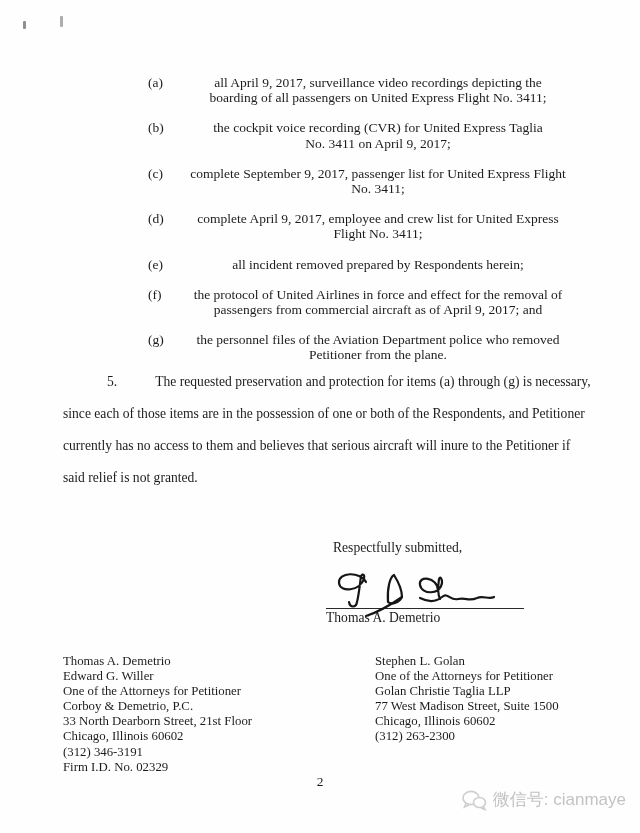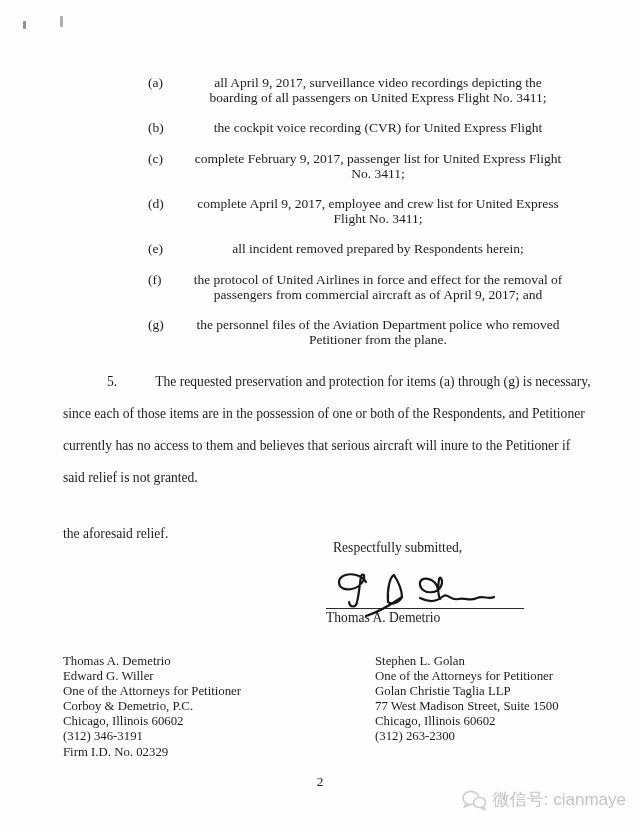--- a/index.html
+++ b/index.html
@@ -58,26 +58,26 @@
   <div class="speck speck2"></div>
 
   <div class="req-list">
     <div class="req-item">
       <div class="req-label">(a)</div>
       <div class="req-text"><span>all April 9, 2017, surveillance video recordings depicting the</span><br>
         <span>boarding of all passengers on United Express Flight No. 3411;</span></div>
     </div>
     <div class="req-item">
       <div class="req-label">(b)</div>
-      <div class="req-text"><span>the cockpit voice recording (CVR) for United Express Flight</span><br>
-        </div>
+      <div class="req-text"><span>the cockpit voice recording (CVR) for United Express Taglia</span><br>
+        <span>No. 3411 on April 9, 2017;</span></div>
     </div>
     <div class="req-item">
       <div class="req-label">(c)</div>
-      <div class="req-text"><span>complete February 9, 2017, passenger list for United Express Flight</span><br>
+      <div class="req-text"><span>complete September 9, 2017, passenger list for United Express Flight</span><br>
         <span>No. 3411;</span></div>
     </div>
     <div class="req-item">
       <div class="req-label">(d)</div>
       <div class="req-text"><span>complete April 9, 2017, employee and crew list for United Express</span><br>
         <span>Flight No. 3411;</span></div>
     </div>
     <div class="req-item">
       <div class="req-label">(e)</div>
       <div class="req-text"><span>all incident removed prepared by Respondents herein;</span></div>
@@ -94,41 +94,41 @@
     </div>
   </div>
 
   <div class="body-line" style="top:374px;">
     <span class="indent">5.</span><span class="num-gap"></span><span>The requested preservation and protection for items (a) through (g) is necessary,</span>
   </div>
   <div class="body-line" style="top:406px;">since each of those items are in the possession of one or both of the Respondents, and Petitioner</div>
   <div class="body-line" style="top:438px;">currently has no access to them and believes that serious aircraft will inure to the Petitioner if</div>
   <div class="body-line" style="top:470px;">said relief is not granted.</div>
 
-  <div class="body-line" style="top:526px;">the aforesaid relief.</div>
 
   <div class="closing">Respectfully submitted,</div>
 
   <div class="sig-wrap">
     <svg class="sig-svg" width="200" height="52" viewBox="0 0 200 52" fill="none" stroke="#161616" stroke-width="2.2" stroke-linecap="round" stroke-linejoin="round">
       <path d="M40,16 C34,5 12,6 13,17 C14,27 34,25 38,13 C39,9 37,7 35,10 C34,17 33,28 31,36 C30,42 24,42 23,36"></path>
       <path d="M62,36 C61,22 64,11 68,9 C73,17 76,26 76,31 C73,37 65,39 62,36 Z"></path>
       <path d="M76,31 C66,38 52,46 40,50"></path>
       <path d="M112,24 C111,11 92,9 94,19 C96,29 114,29 116,17 C116,12 114,10 113,13 C112,20 112,29 114,33"></path>
       <path d="M94,32 C102,36 110,36 116,31 C122,26 124,35 132,33 C141,31 142,36 151,32 C157,29 163,34 168,31"></path>
     </svg>
     <div class="sig-line"></div>
     <div class="sig-name">Thomas A. Demetrio</div>
   </div>
 
   <div class="atty atty-left">
     <div>Thomas A. Demetrio</div>
     <div>Edward G. Willer</div>
     <div>One of the Attorneys for Petitioner</div>
     <div>Corboy &amp; Demetrio, P.C.</div>
+    <div>33 North Dearborn Street, 21st Floor</div>
     <div>Chicago, Illinois  60602</div>
     <div>(312) 346-3191</div>
     <div>Firm I.D. No. 02329</div>
   </div>
 
   <div class="atty atty-right">
     <div>Stephen L. Golan</div>
     <div>One of the Attorneys for Petitioner</div>
     <div>Golan Christie Taglia LLP</div>
     <div>77 West Madison Street, Suite 1500</div>

